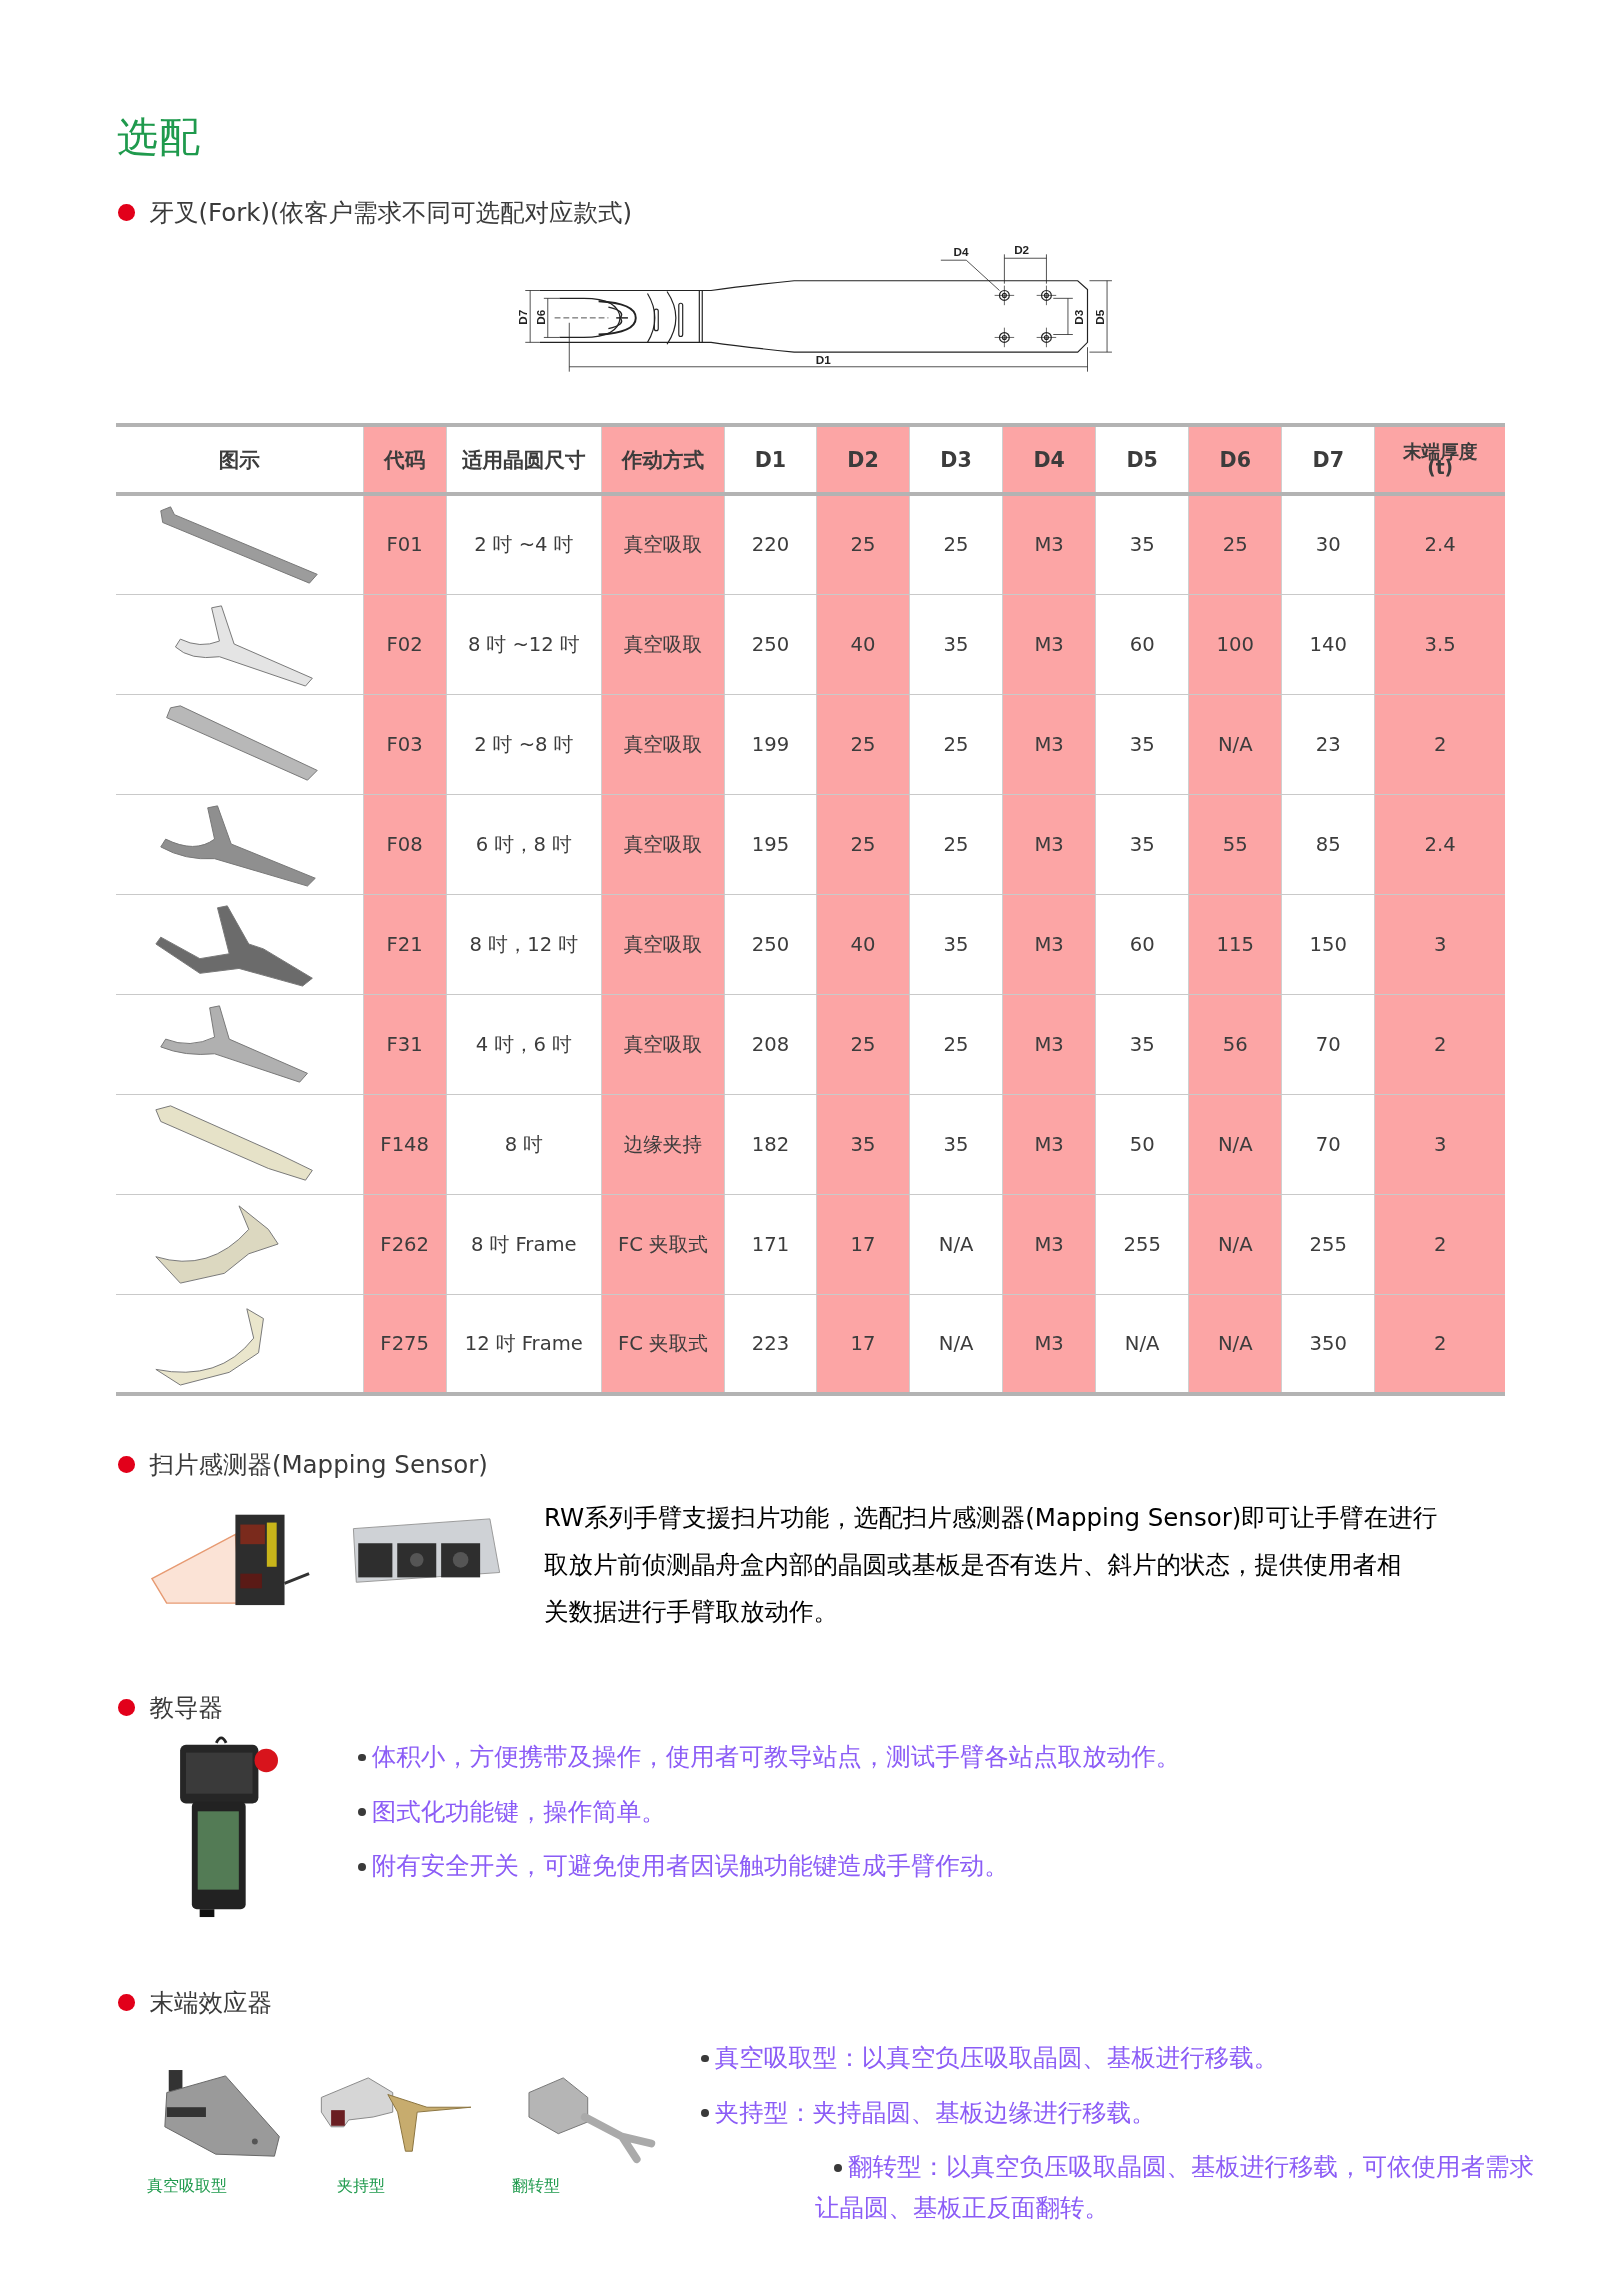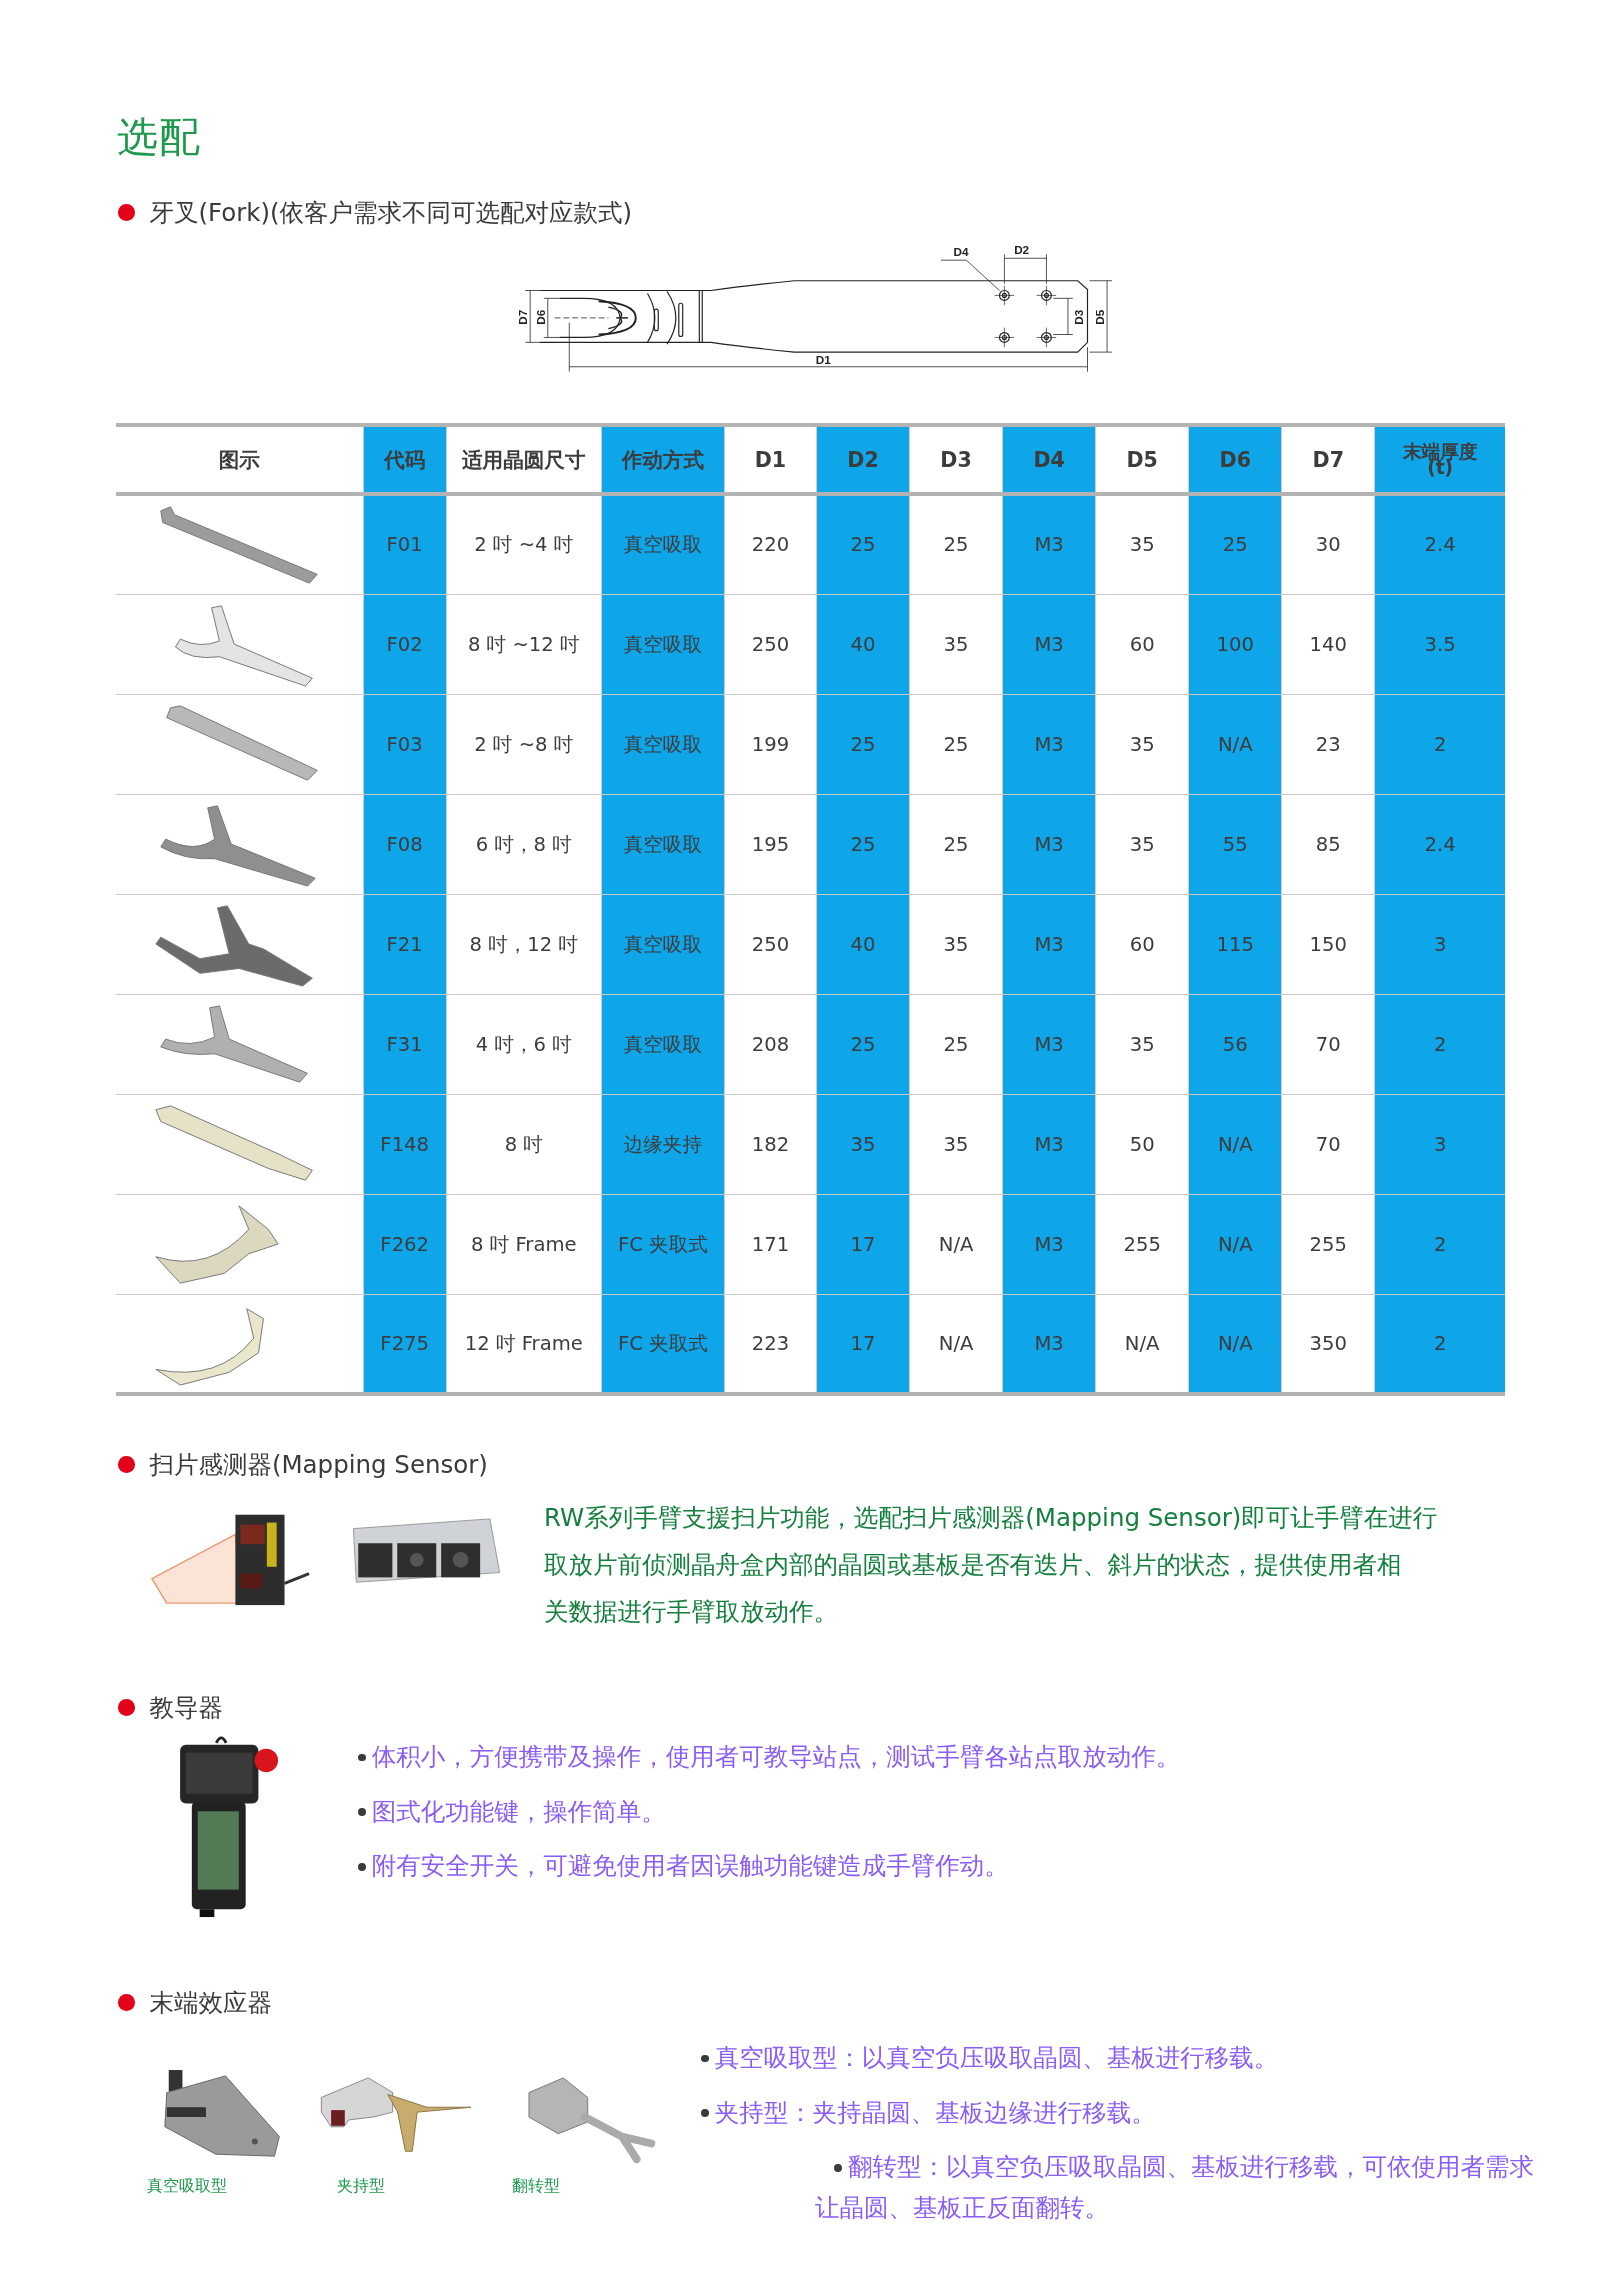--- a/index.html
+++ b/index.html
@@ -16,26 +16,26 @@
   
   .spec-table { left: 116px; top: 423px; width: 1389px; border-collapse: collapse; table-layout: fixed; }
   .spec-table th, .spec-table td { text-align: center; vertical-align: middle; font-size: 19.6px; color: #3c3c3c;
         border-left: 1.5px solid #cfcfcf; padding: 0; font-weight: normal; }
   .spec-table th:first-child, .spec-table td:first-child { border-left: none; }
   .spec-table thead tr { height: 69px; }
   .spec-table thead th { border-top: 4.9px solid #b3b3b3; border-bottom: 4.9px solid #b3b3b3; font-size: 20.6px; font-weight: bold; }
   .spec-table tbody tr { height: 100px; }
   .spec-table tbody td { border-bottom: 1.5px solid #c9c9c9; }
   .spec-table tbody tr:last-child td { border-bottom: 4.9px solid #b3b3b3; }
-  .spec-table .g { background: #0ea5e9; }
+  .spec-table .g { background: #fca5a5; }
   .spec-table .thin { font-size: 18.6px; line-height: 15.7px; }
   .fork-img { width: 196px; height: 88px; display: block; margin: 0 auto; }
 
   
-  .para { font-size: 24.5px; line-height: 47px; color: #15803d; }
+  .para { font-size: 24.5px; line-height: 47px; color: #000000; }
   .bullets { font-size: 24.5px; color: #8b5cf6; }
   .bullets .li { display: flex; align-items: flex-start; line-height: 35px; margin-bottom: 19.6px; }
   .bullets .bdot { width: 7.8px; height: 7.8px; border-radius: 50%; background: #3a3a3a; margin: 14.7px 5.9px 0 0; flex: 0 0 auto; }
   .bullets .indent { padding-left: 114px; margin-top: -5.9px; line-height: 35px; }
   .caption { font-size: 16px; color: #1f9a4d; }
 </style>
 </head>
 <body>
 
 <div class="abs page-title">选配</div>

